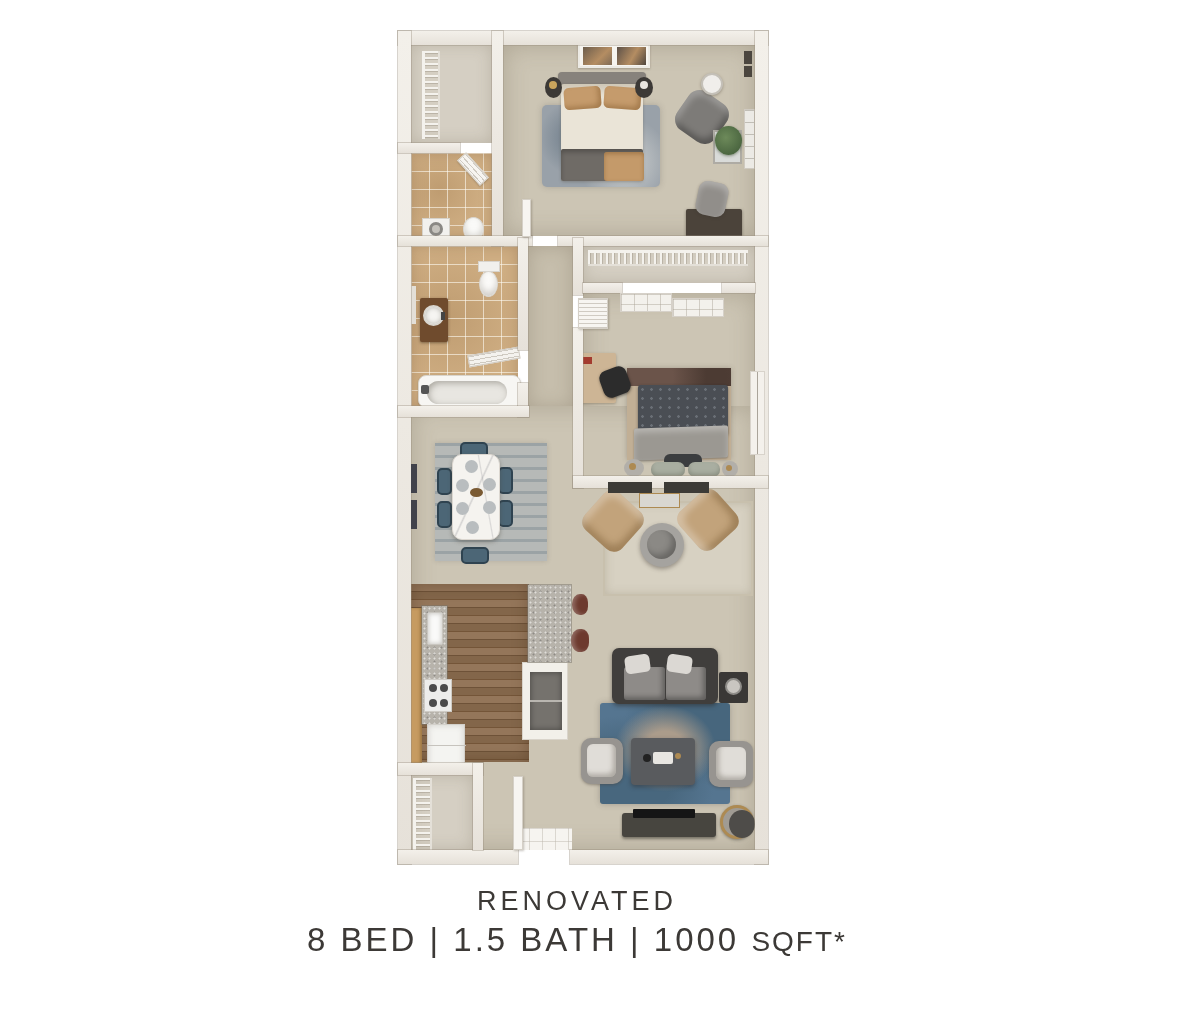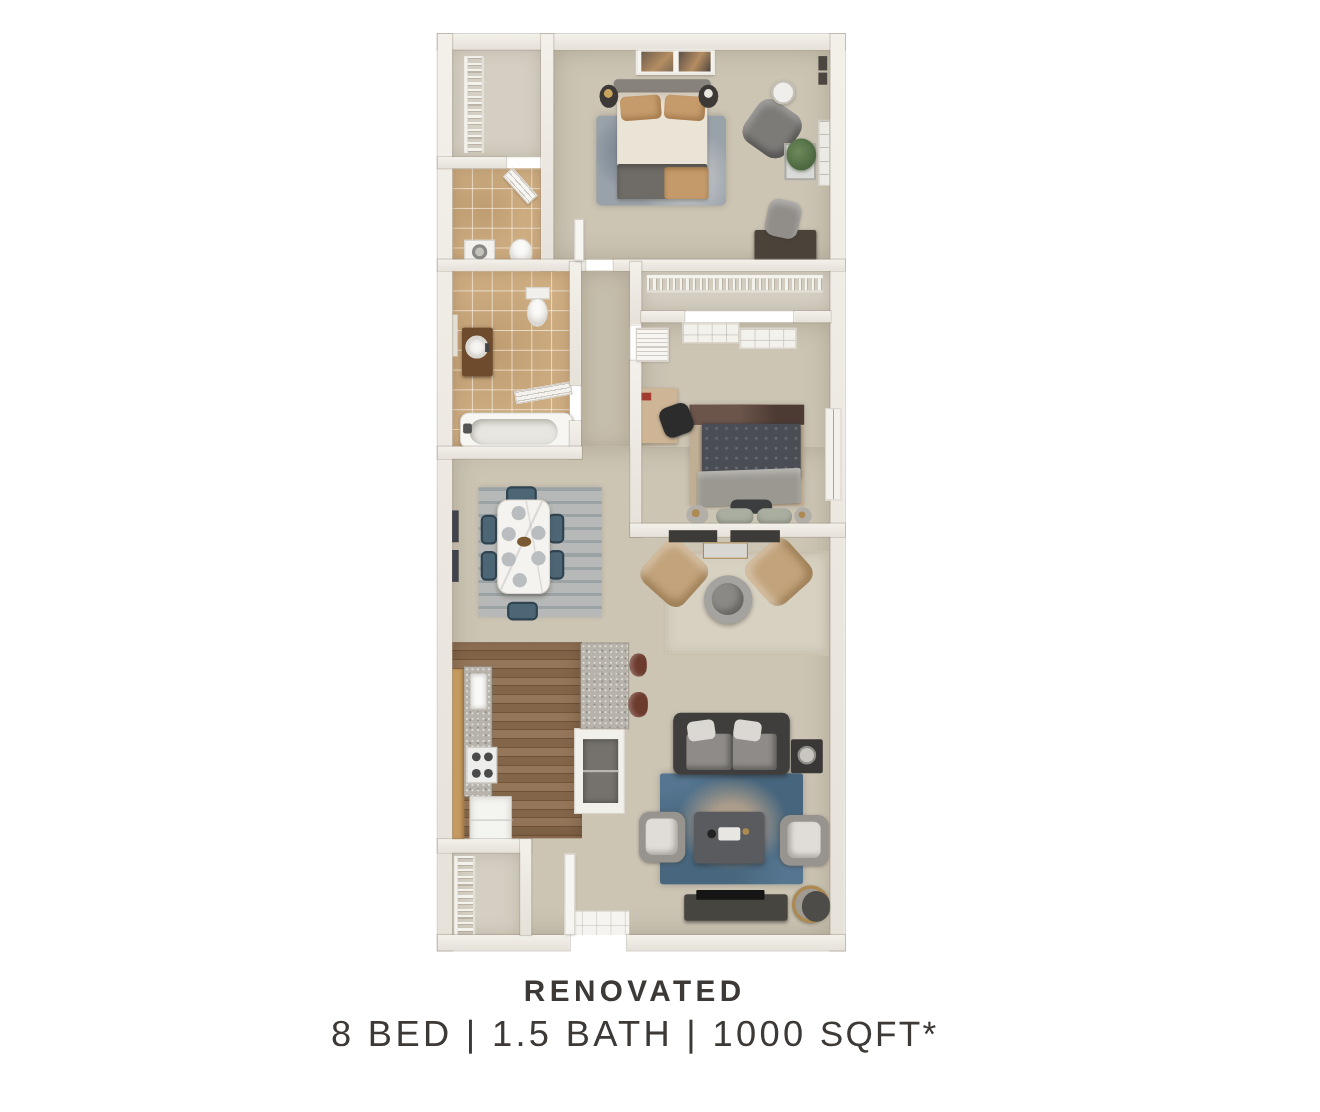--- a/index.html
+++ b/index.html
@@ -40,23 +40,23 @@
   .round{border-radius:50%;}
   
   .rug1{background:radial-gradient(circle at 30% 40%,#7e8a95 0 18%,transparent 40%),radial-gradient(circle at 70% 70%,#b7bcbf 0 20%,transparent 45%),#99a1a9;border-radius:5px;box-shadow:0 0 6px rgba(70,70,70,.25);}
   .rug-dining{background-color:var(--rug-dining,#b6b9b7);background-image:repeating-linear-gradient(to bottom,rgba(85,105,118,.28) 0 3px,transparent 3px 12px);box-shadow:0 0 5px rgba(70,70,70,.2);}
   .rug-nook{background:var(--rug-nook,#d7d1c2);border:2px solid #c8c0ad;box-shadow:inset 0 0 10px rgba(120,108,85,.25);}
   .rug-blue{background:radial-gradient(ellipse at 50% 45%,#ab9c8b 0 22%,transparent 55%),radial-gradient(ellipse at 20% 80%,#48677e 0 30%,transparent 60%),radial-gradient(ellipse at 85% 15%,#47667d 0 28%,transparent 55%),var(--rug-blue,#557590);border-radius:3px;box-shadow:0 0 6px rgba(60,60,60,.3);}
   .rug2{background:var(--rug2,#c1af95);box-shadow:0 0 5px rgba(70,60,45,.3);}
   .marble{background-color:var(--marble,#f5f3ef);background-image:linear-gradient(115deg,transparent 45%,rgba(150,150,155,.35) 47%,transparent 49%),linear-gradient(80deg,transparent 64%,rgba(150,150,155,.3) 66%,transparent 68%);border:1px solid #dcd7d0;}
   
   .caption{left:212px;top:884px;width:730px;text-align:center;color:var(--text,#3c3936);}
-  .cap1{font-size:27px;letter-spacing:4px;font-weight:700;line-height:34px;}
+  .cap1{font-size:27px;letter-spacing:4px;font-weight:400;line-height:34px;}
   .cap2{font-size:33px;letter-spacing:3px;font-weight:300;line-height:44px;}
-  .cap2 .suffix{font-size:32px;letter-spacing:2px;}
+  .cap2 .suffix{font-size:28px;letter-spacing:2px;}
 </style>
 </head>
 <body>
 
 <div class="page">
   <div class="a" id="plan">
 
     <div class="a floor carpet-light" style="left:13px;top:13px;width:81px;height:99px;"></div>
     <div class="a floor tile" style="left:13px;top:122px;width:81px;height:83px;"></div>
     <div class="a floor carpet" style="left:105px;top:14px;width:252px;height:191px;"></div>

